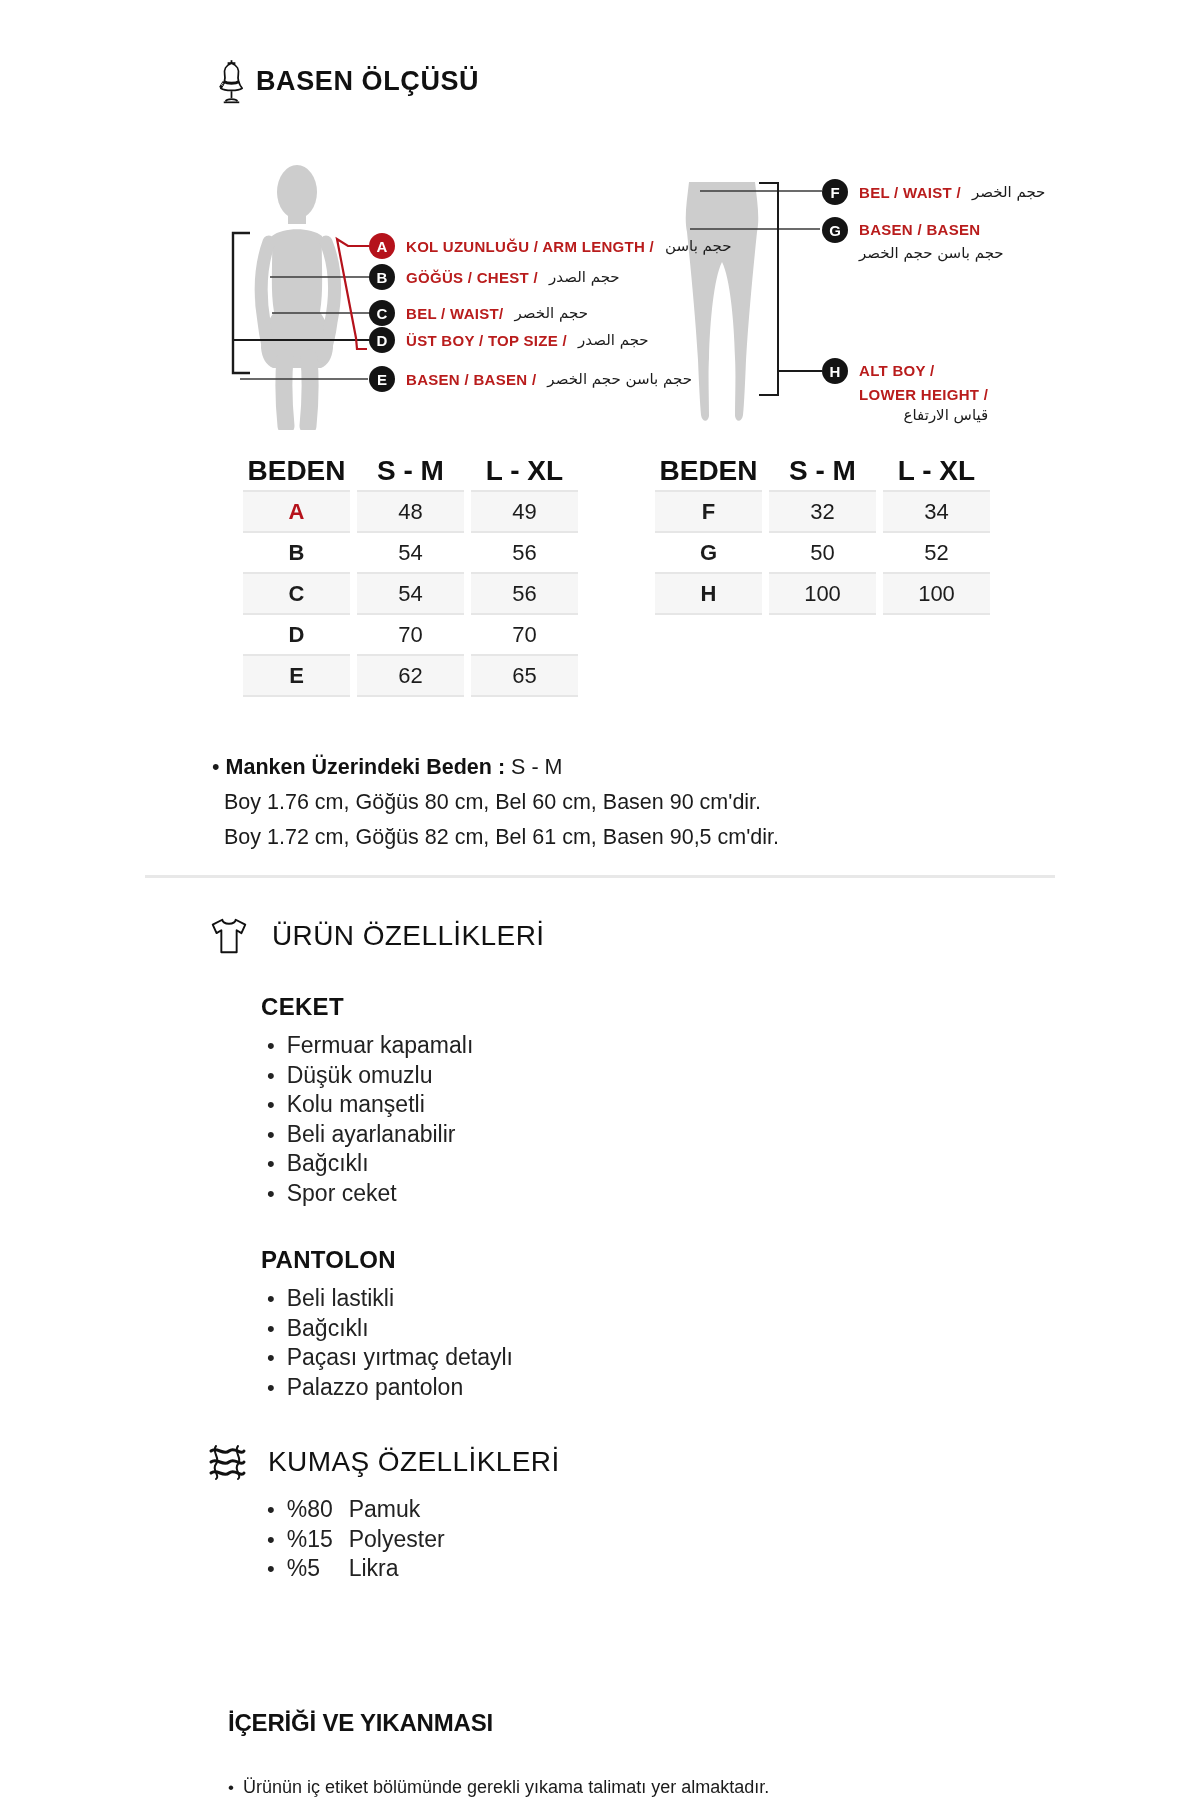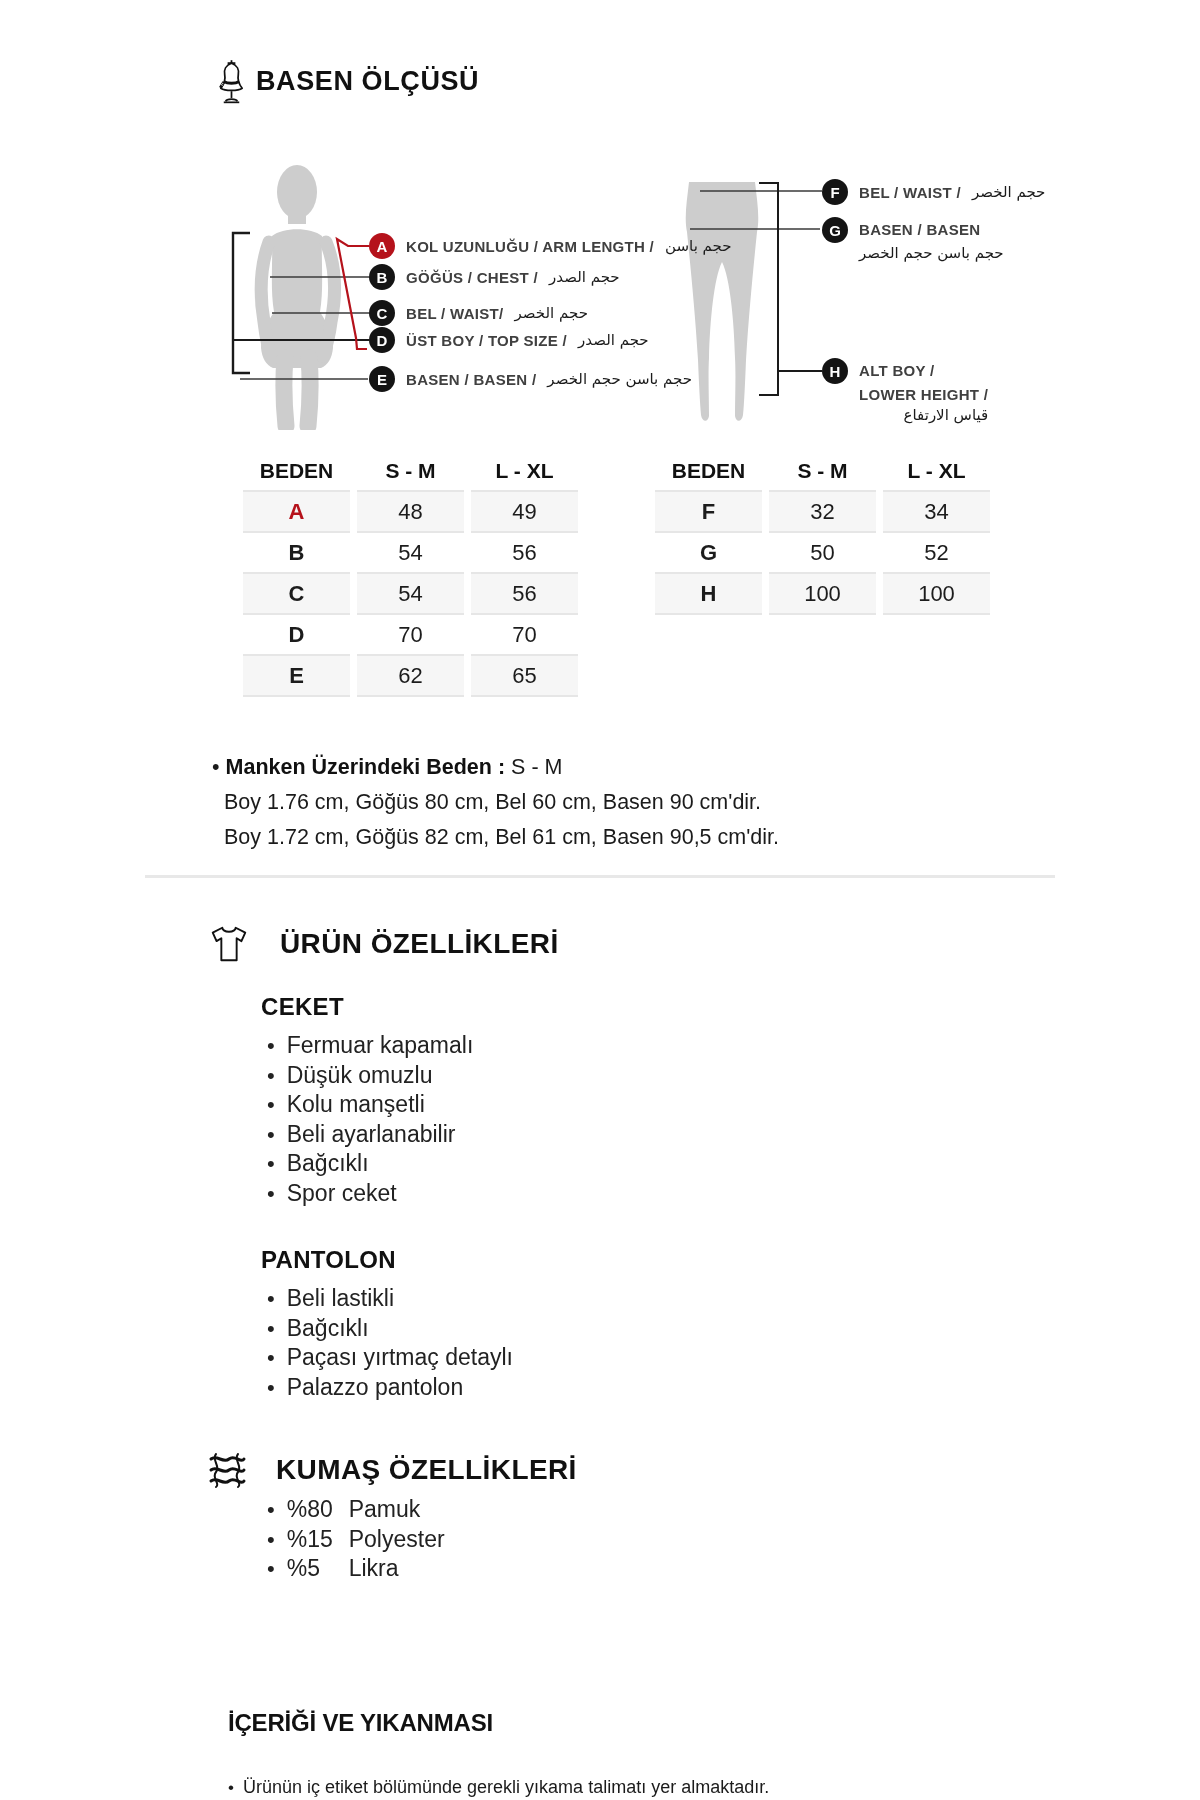--- a/index.html
+++ b/index.html
@@ -14,48 +14,48 @@
   *{box-sizing:border-box;}
   html,body{margin:0;padding:0;background:#fff;}
   body{width:1200px;height:1800px;overflow:hidden;
        font-family:"Liberation Sans",sans-serif;color:var(--ink);}
   .page{position:relative;width:1200px;height:1800px;background:#fff;}
 
   
   .size-header{position:absolute;left:216px;top:58px;display:flex;align-items:center;gap:9px;}
   .size-header h1{margin:0;font-size:27px;font-weight:700;letter-spacing:.6px;color:#111;}
   .sec-header{position:absolute;display:flex;align-items:center;gap:13px;}
-  .sec-header h2{margin:16px;font-size:28px;font-weight:700;letter-spacing:.4px;color:#111;}
+  .sec-header h2{margin:8px;font-size:28px;font-weight:400;letter-spacing:.4px;color:#111;}
   .icon{flex:none;display:block;}
 
   
   .fig{position:absolute;}
   .sil{fill:var(--sil);}
   .sil-stroke{stroke:var(--sil);fill:none;stroke-linecap:round;}
   .mline{stroke:var(--line);stroke-width:1.6;fill:none;}
   .bracket{stroke:#1a1a1a;stroke-width:2.4;fill:none;}
   .redline{stroke:var(--accent);stroke-width:2.2;fill:none;}
 
   .mlabel{position:absolute;display:flex;align-items:center;gap:11px;white-space:nowrap;}
   .mlabel.top{align-items:flex-start;}
   .badge{flex:none;width:26px;height:26px;border-radius:50%;background:var(--badge);
          color:#fff;font-size:15px;font-weight:700;display:flex;align-items:center;justify-content:center;}
   .badge.red{background:var(--accent);}
-  .mtext{font-size:15px;font-weight:700;letter-spacing:.3px;color:#404040;}
+  .mtext{font-size:15px;font-weight:700;letter-spacing:.3px;color:#b91c1c;}
   .ar{font-family:"DejaVu Sans",sans-serif;font-size:15px;font-weight:500;color:#1b1b1b;}
   .mcol{display:flex;flex-direction:column;}
   .mcol .mtext{line-height:26px;}
   .mcol .mtext.l2{line-height:21px;}
   .mcol .ar{line-height:20px;}
 
   
   .stable{position:absolute;width:335px;}
   .thead,.trow{display:grid;grid-template-columns:1fr 1fr 1fr;column-gap:7px;text-align:center;}
   .thead{height:38px;}
-  .th{line-height:38px;font-size:21px;font-weight:700;color:#111;}
+  .th{line-height:38px;font-size:28px;font-weight:700;color:#111;}
   .trow{height:41px;}
   .td{line-height:39px;font-size:22px;font-weight:500;border-top:2px solid var(--sep);background:#fff;}
   .trow.striped .td{background:var(--stripe);}
   .trow.last .td{border-bottom:2px solid var(--sep);}
   .td.key{font-weight:600;}
   .td.key.red{color:var(--accent);}
 
   
   .model-note{position:absolute;left:196px;top:748px;width:760px;}
   .model-note p{margin:4px;font-size:21.5px;line-height:31px;color:#1b1b1b;}

